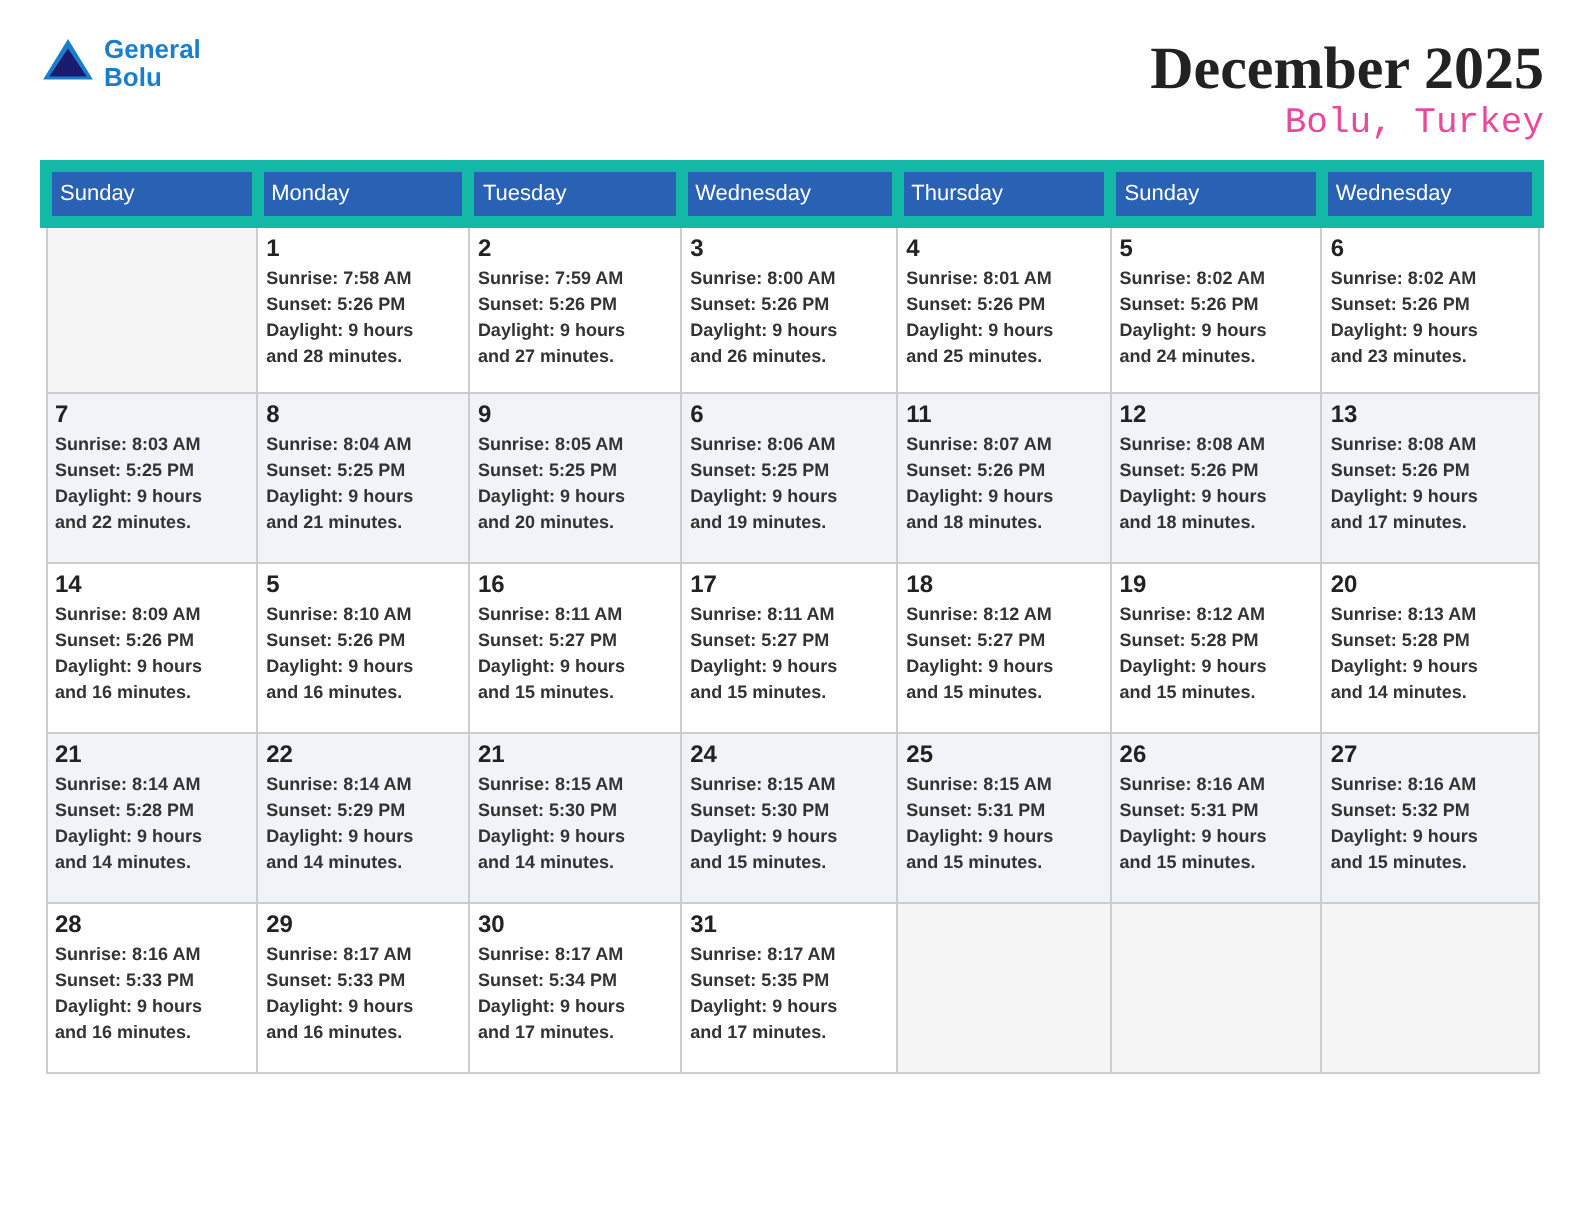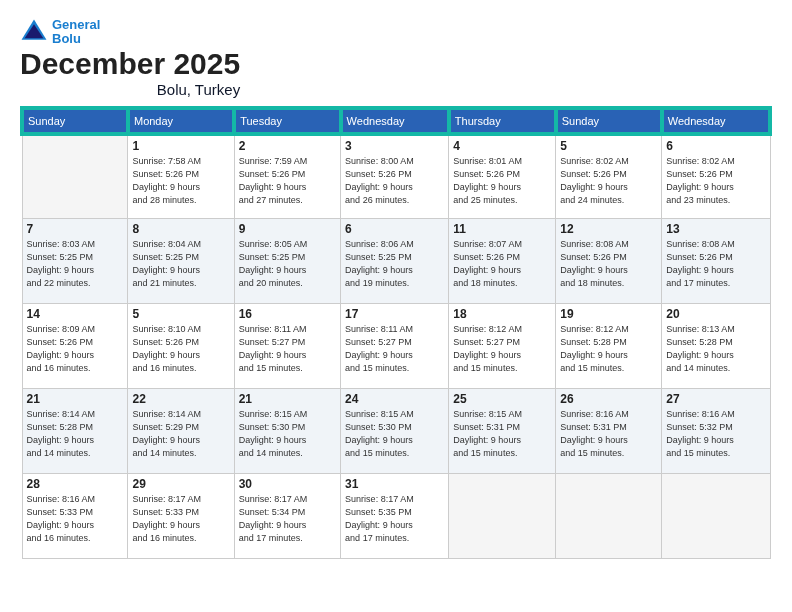--- a/index.html
+++ b/index.html
@@ -14,21 +14,20 @@
       width: 792px;
       height: 612px;
       padding: 18px 20px 10px 20px;
       background: #fff;
     }
     .header {
       display: flex;
       justify-content: space-between;
       align-items: flex-start;
       margin-bottom: 8px;
-      flex-direction: column;
     }
     .logo {
       display: flex;
       align-items: center;
       gap: 4px;
     }
     .logo-text {
       font-size: 13px;
       font-weight: bold;
       color: #1a1a6e;
@@ -42,38 +41,40 @@
       width: 28px;
       height: 28px;
     }
     .title-block {
       text-align: right;
     }
     .month-title {
       font-size: 30px;
       font-weight: bold;
       color: #222;
+      font-family: Liberation Serif, serif;
     }
     .location {
-      font-size: 15px;
-      color: #0f172a;
+      font-size: 18px;
+      color: #ec4899;
+      font-family: Liberation Mono, monospace;
     }
     .calendar {
       width: 100%;
       border-collapse: collapse;
       font-size: 9.5px;
     }
     .calendar th {
       background: #2962b5;
       color: #fff;
       padding: 5px 4px;
       text-align: left;
       font-size: 11px;
       font-weight: normal;
-      border: 4px solid #14b8a6;
+      border: 6px solid #14b8a6;
     }
     .calendar td {
       border: 1px solid #ccc;
       vertical-align: top;
       padding: 3px 4px;
       width: 113px;
       height: 85px;
       background: #fff;
     }
     .calendar td.empty {
@@ -83,20 +84,21 @@
       font-size: 12px;
       font-weight: bold;
       color: #222;
       display: block;
       margin-bottom: 2px;
     }
     .day-info {
       color: #333;
       line-height: 1.45;
       font-size: 9px;
+      font-weight: bold;
     }
     .row-shade {
       background-color: #f0f4f8;
     }
     .row-shade td {
       background-color: #f0f4f8;
     }
   </style>
 </head>
 <body>

